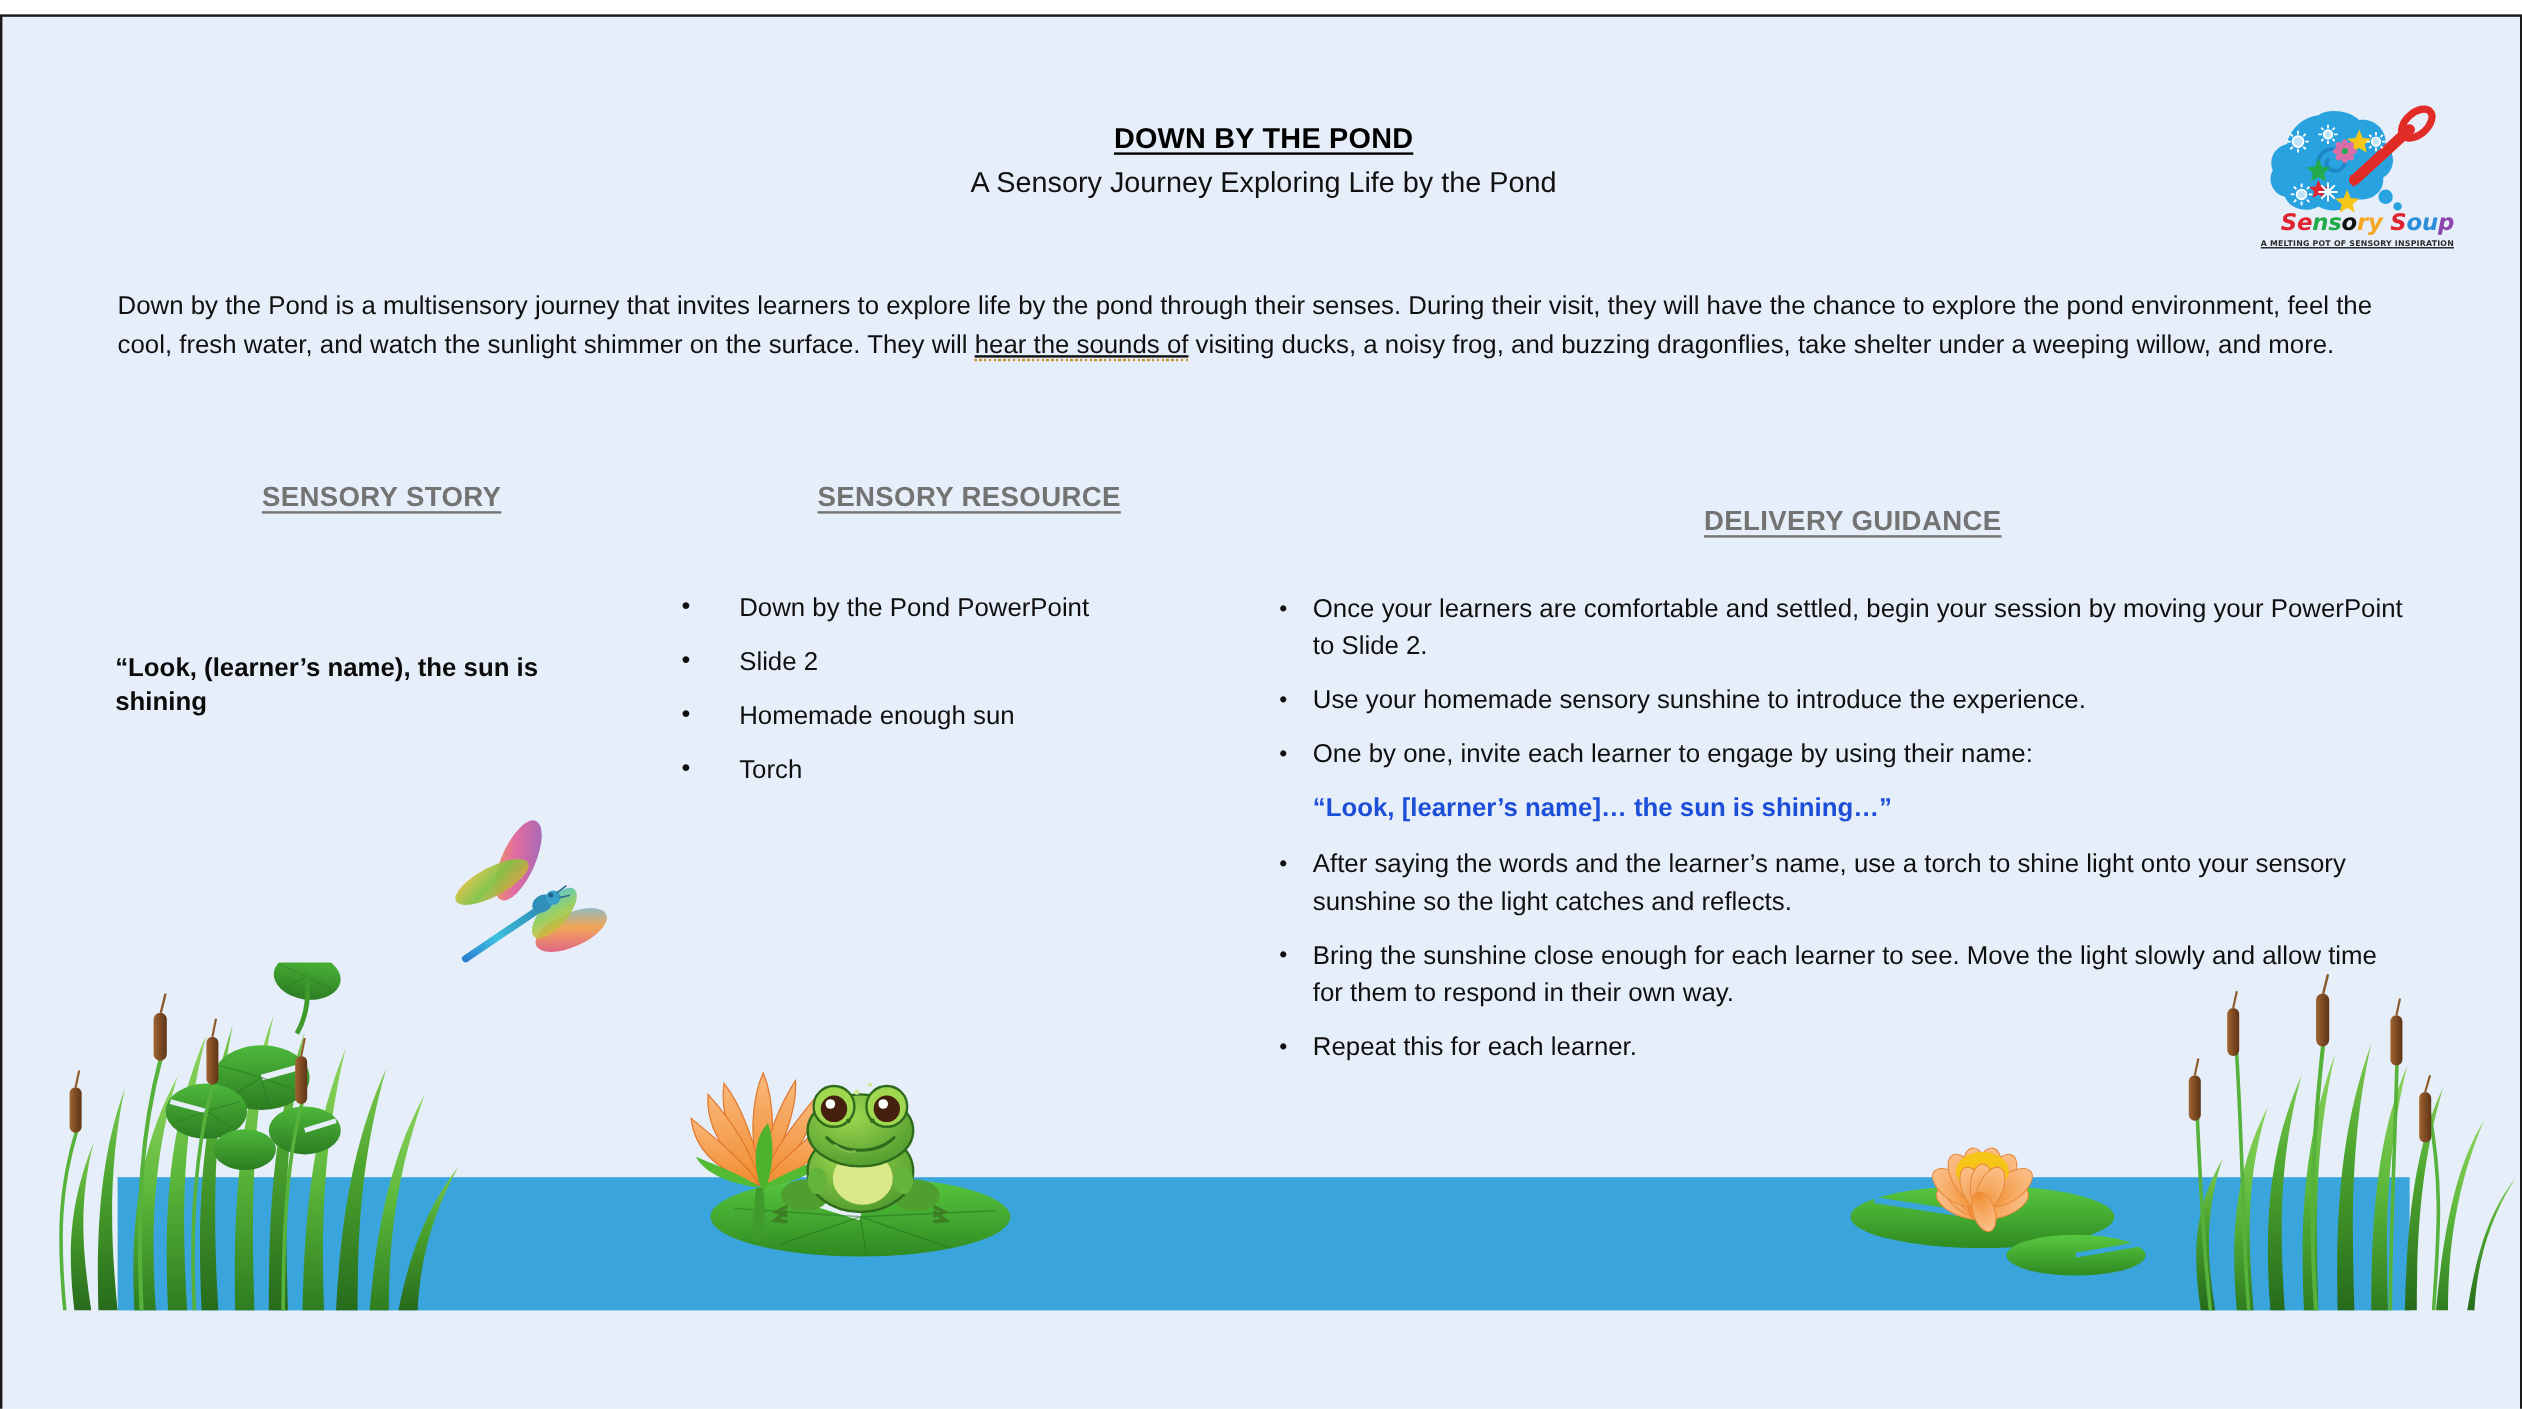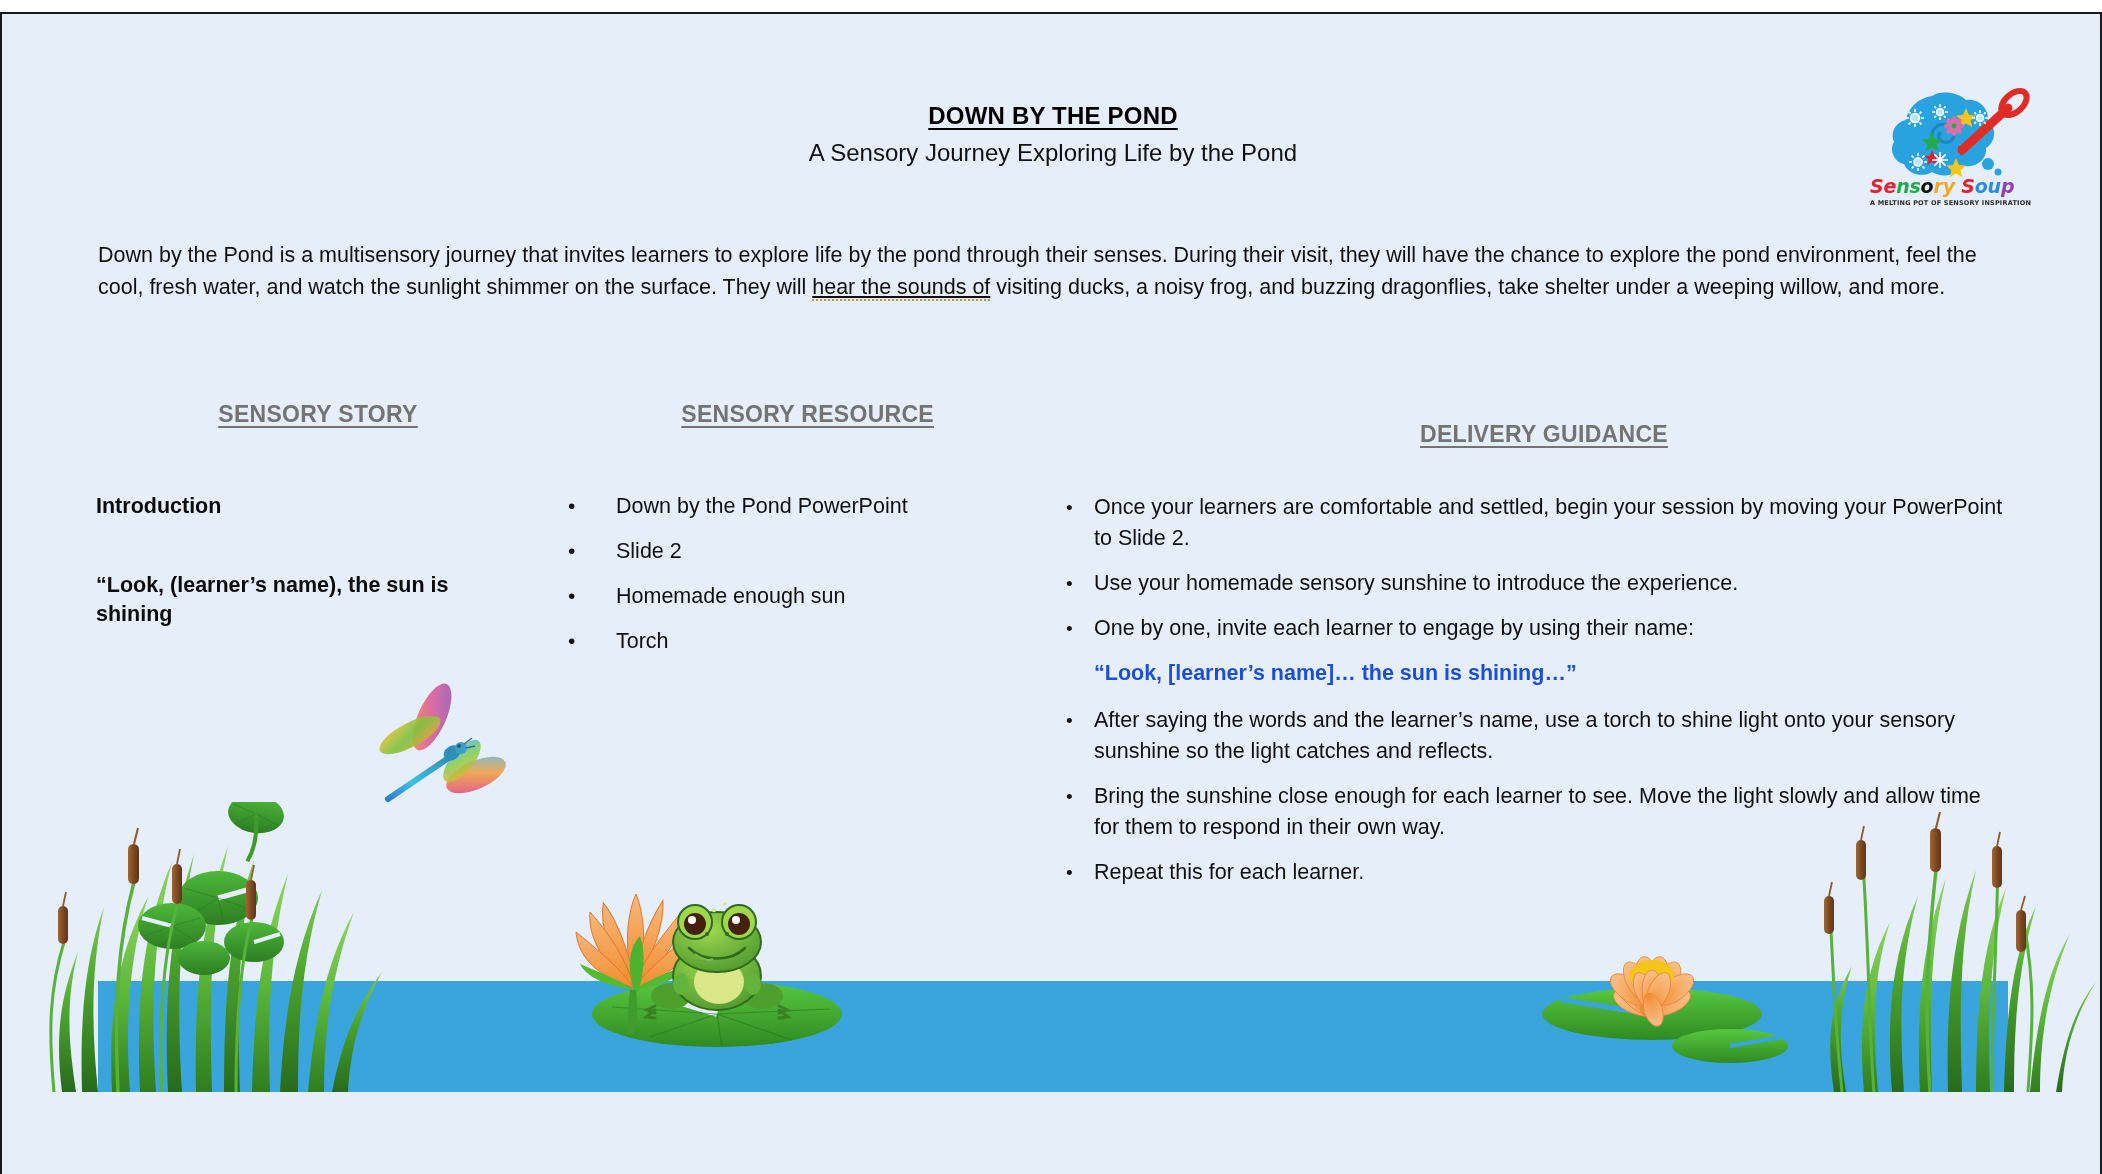--- a/index.html
+++ b/index.html
@@ -30,21 +30,22 @@
   }
   .doc-subtitle {
     font-size:24px; font-weight:400; color:#111;
     margin-top:9px;
   }
 
   
   .logo {
     position:absolute; right:55px; top:72px;
     width:175px; height:130px;
-    text-align:left;
+    text-align:right;
+    text-decoration:underline;
   }
   .logo-mark { width:175px; height:95px; display:block; }
   .logo-word {
     font-size:19px; font-weight:bold; font-style:italic;
     letter-spacing:-.2px; line-height:1; margin-top:-4px;
     font-family:"DejaVu Sans", sans-serif;
   }
   .logo-word span { display:inline-block; }
   .logo-tag {
     font-size:6.5px; color:#2b2b2b; letter-spacing:.2px;
@@ -196,21 +197,20 @@
     <div class="logo-tag">A MELTING POT OF SENSORY INSPIRATION</div>
   </div>
 
   <div class="intro"><span>Down by the Pond is a multisensory journey that invites learners to explore life by the pond through their senses. During their visit, they will have the chance to explore the pond environment, feel the cool, fresh water, and watch the sunlight shimmer on the surface. They will </span><span class="grammar">hear the sounds of</span><span> visiting ducks, a noisy frog, and buzzing dragonflies, take shelter under a weeping willow, and more.</span></div>
 
   <div class="col-head ch-story">SENSORY STORY</div>
   <div class="col-head ch-resource">SENSORY RESOURCE</div>
   <div class="col-head ch-delivery">DELIVERY GUIDANCE</div>
 
   <div class="story-col">
-    <div class="story-line">Introduction</div>
     <div class="story-gap"></div>
     <div class="story-line">“Look, (learner’s name), the sun is shining</div>
   </div>
 
   <div class="res-col">
     <div class="res-item">
       <span class="res-bullet">•</span>
       <span class="res-text">Down by the Pond PowerPoint</span>
     </div>
     <div class="res-item">

